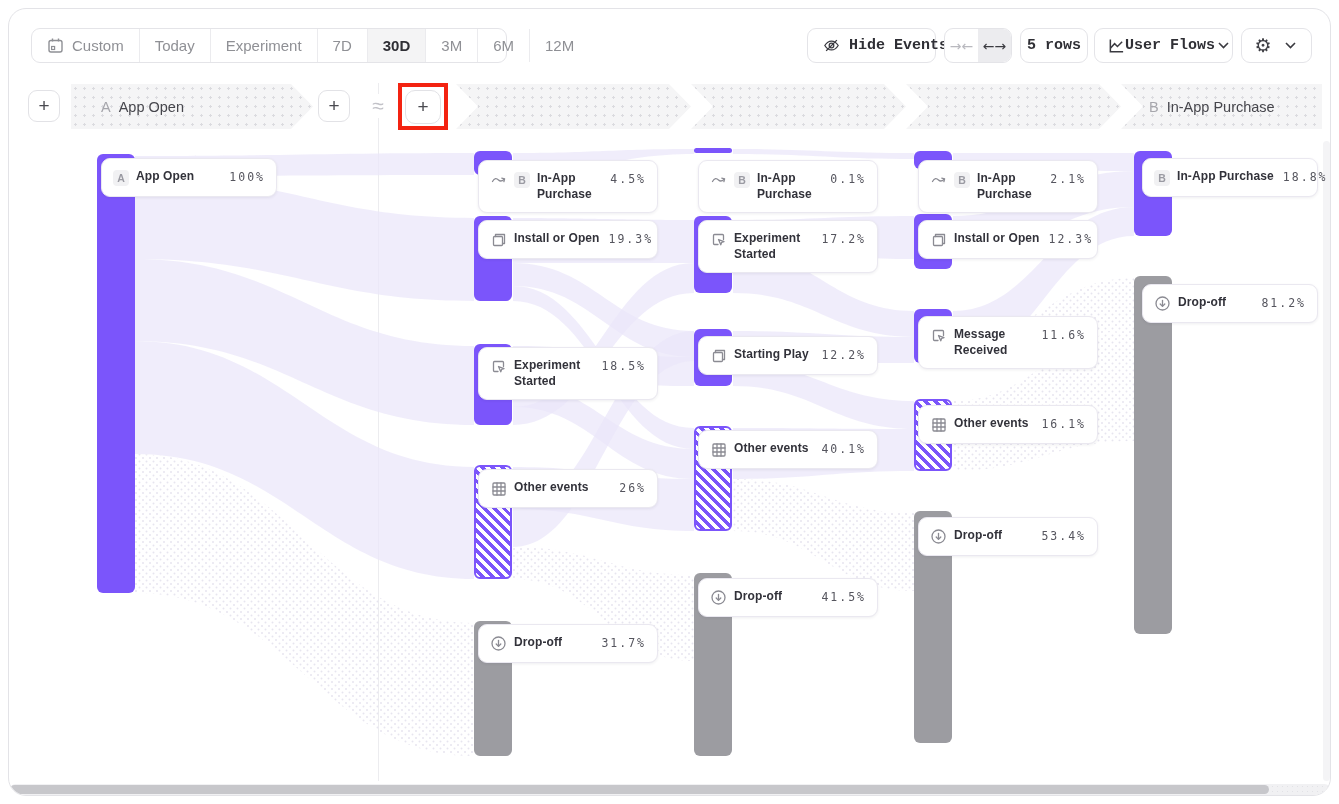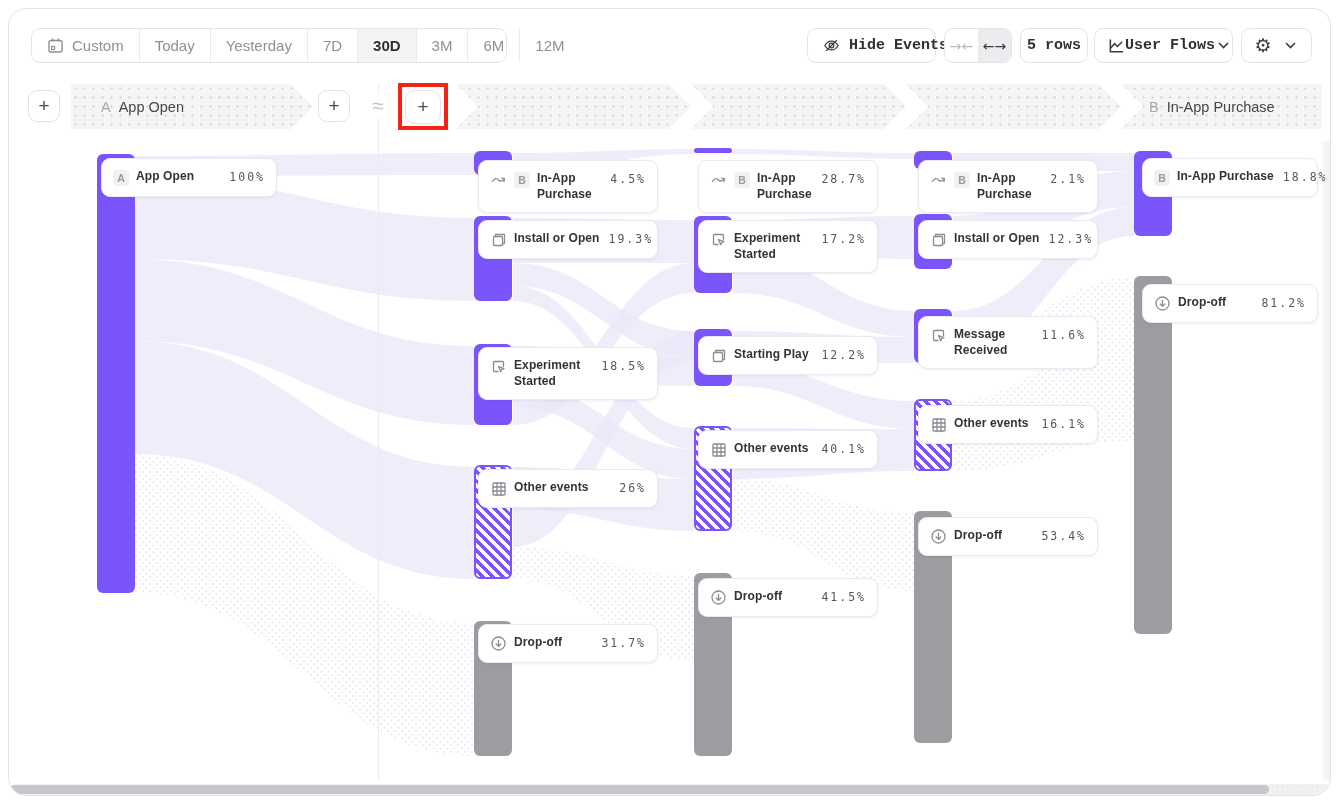--- a/index.html
+++ b/index.html
@@ -67,21 +67,21 @@
                 <line x1="11.5" y1="1.5" x2="11.5" y2="4.5" stroke="#8f9095" stroke-width="1.4"></line>
                 <rect x="4.6" y="9.5" width="3" height="3" fill="none" stroke="#8f9095" stroke-width="1.2"></rect>
               </svg>
         </span>
         <span>Custom</span>
       </div>
       <div class="seg-item">
             <span>Today</span>
           </div>
       <div class="seg-item">
-            <span>Yesterday</span>
+            <span>Experiment</span>
           </div>
       <div class="seg-item">
             <span>7D</span>
           </div>
       <div class="seg-item active">
             <span>30D</span>
           </div>
       <div class="seg-item">
             <span>3M</span>
           </div>
@@ -285,21 +285,21 @@
           <div class="fbar solid" style="left: 693px; top: 147px; height: 5px; border-radius: 3px;"></div>
           <div class="fcard" style="left: 697px; top: 159px; width: 180px; min-height: 48px;">
             <span class="nicon">
               <svg class="ic" width="16" height="16" viewBox="0 0 16 16">
                 <path d="M1.5 9.5 C3.5 6 5.5 6 7.5 8 C9.2 9.7 11 9.3 13.2 7.2" stroke="#8b8b93" stroke-width="1.3" fill="none" stroke-linecap="round" stroke-linejoin="round"></path>
                 <path d="M10.8 6.2 L13.6 6.9 L12.9 9.7" stroke="#8b8b93" stroke-width="1.3" fill="none" stroke-linecap="round" stroke-linejoin="round"></path>
               </svg>
             </span>
             <span class="nbadge">B</span>
             <span class="flabel">In-App Purchase</span>
-            <span class="fvalue">28.7%</span>
+            <span class="fvalue">0.1%</span>
           </div>
           <div class="fbar solid" style="left: 693px; top: 215px; height: 77px;"></div>
           <div class="fcard" style="left: 697px; top: 219px; width: 180px; min-height: 48px;">
             <span class="nicon">
               <svg class="ic" width="16" height="16" viewBox="0 0 16 16">
                 <path d="M12.5 7.5 V3.5 A1 1 0 0 0 11.5 2.5 H3.5 A1 1 0 0 0 2.5 3.5 V11.5 A1 1 0 0 0 3.5 12.5 H7" stroke="#8b8b93" stroke-width="1.3" fill="none" stroke-linecap="round" stroke-linejoin="round"></path>
                 <path d="M7.5 7.5 L13 9.6 L10.6 10.4 L9.8 12.8 Z" stroke="#8b8b93" stroke-width="1.3" fill="none" stroke-linecap="round" stroke-linejoin="round"></path>
               </svg>
             </span>
             <span class="flabel">Experiment Started</span>

